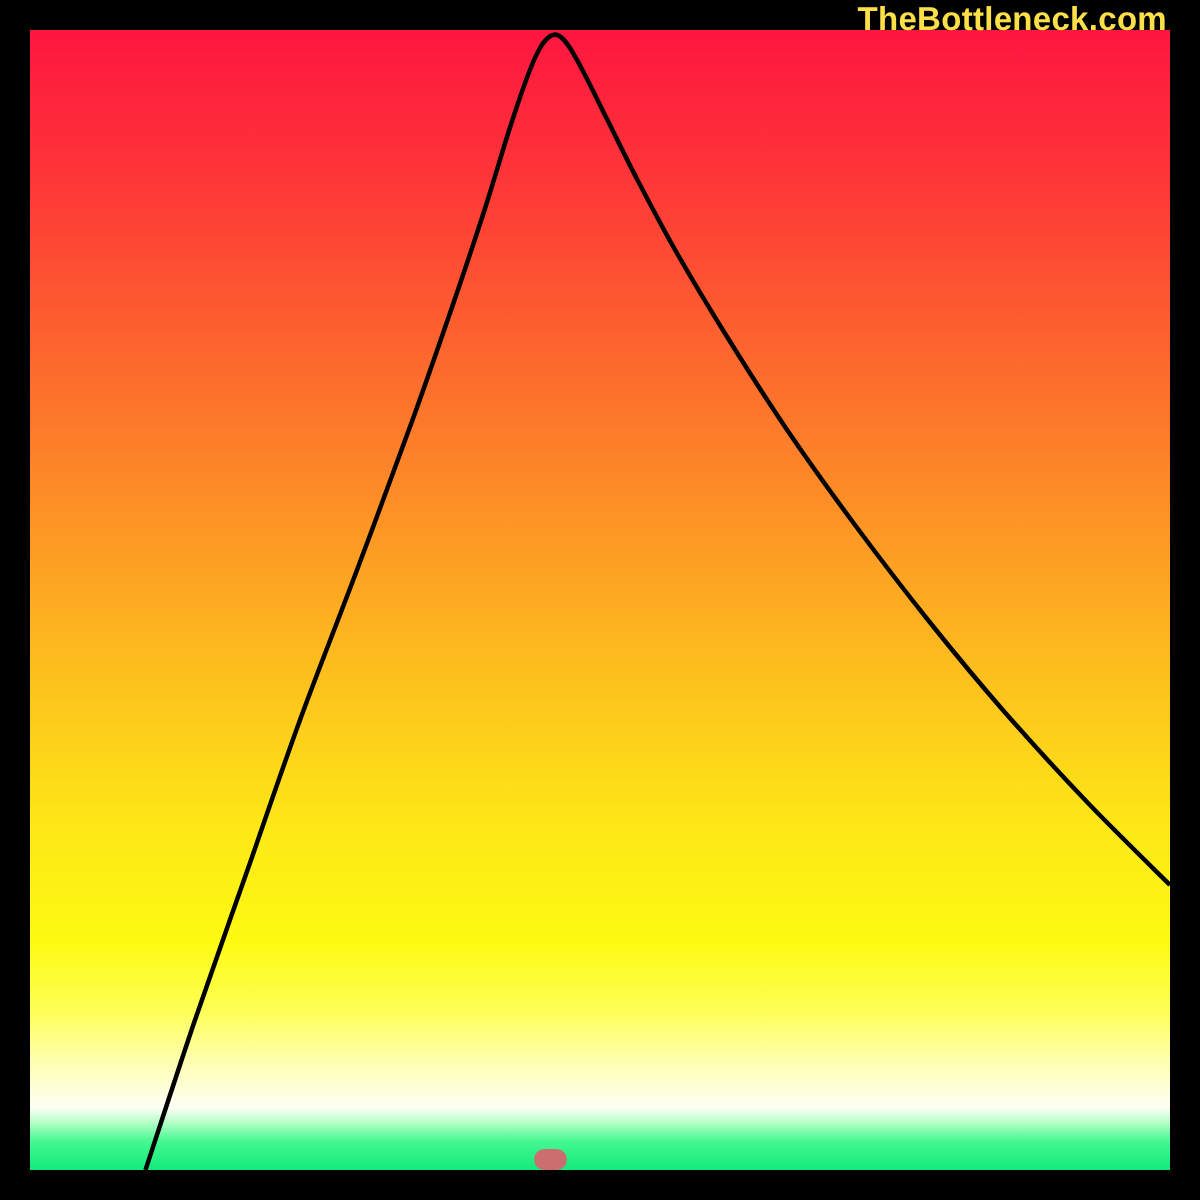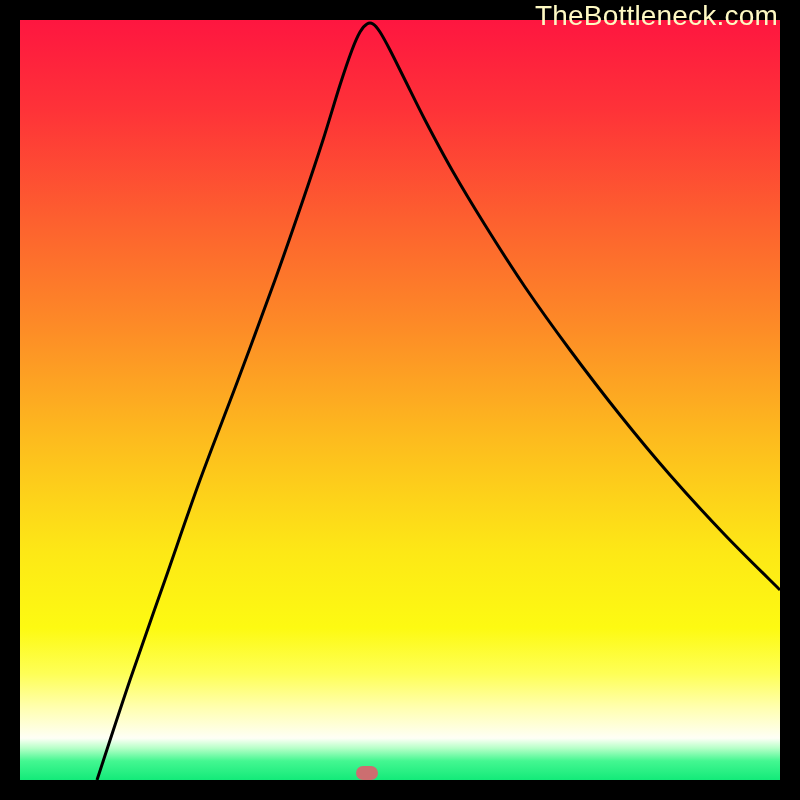--- a/index.html
+++ b/index.html
@@ -23,23 +23,23 @@
     position: absolute;
     left: 0;
     top: 0;
     width: 760px;
     height: 760px;
   }
   .watermark {
     position: absolute;
     top: 0;
     right: 22px;
-    color: #fef9c3;
-    font-size: 28px;
-    font-weight: 400;
+    color: #fde047;
+    font-size: 22px;
+    font-weight: 700;
     letter-spacing: 0.2px;
   }
   .marker {
     position: absolute;
     width: 22px;
     height: 14px;
     border-radius: 7px;
     background: #cc6e70;
     transform: translate(-50%, -50%);
   }

